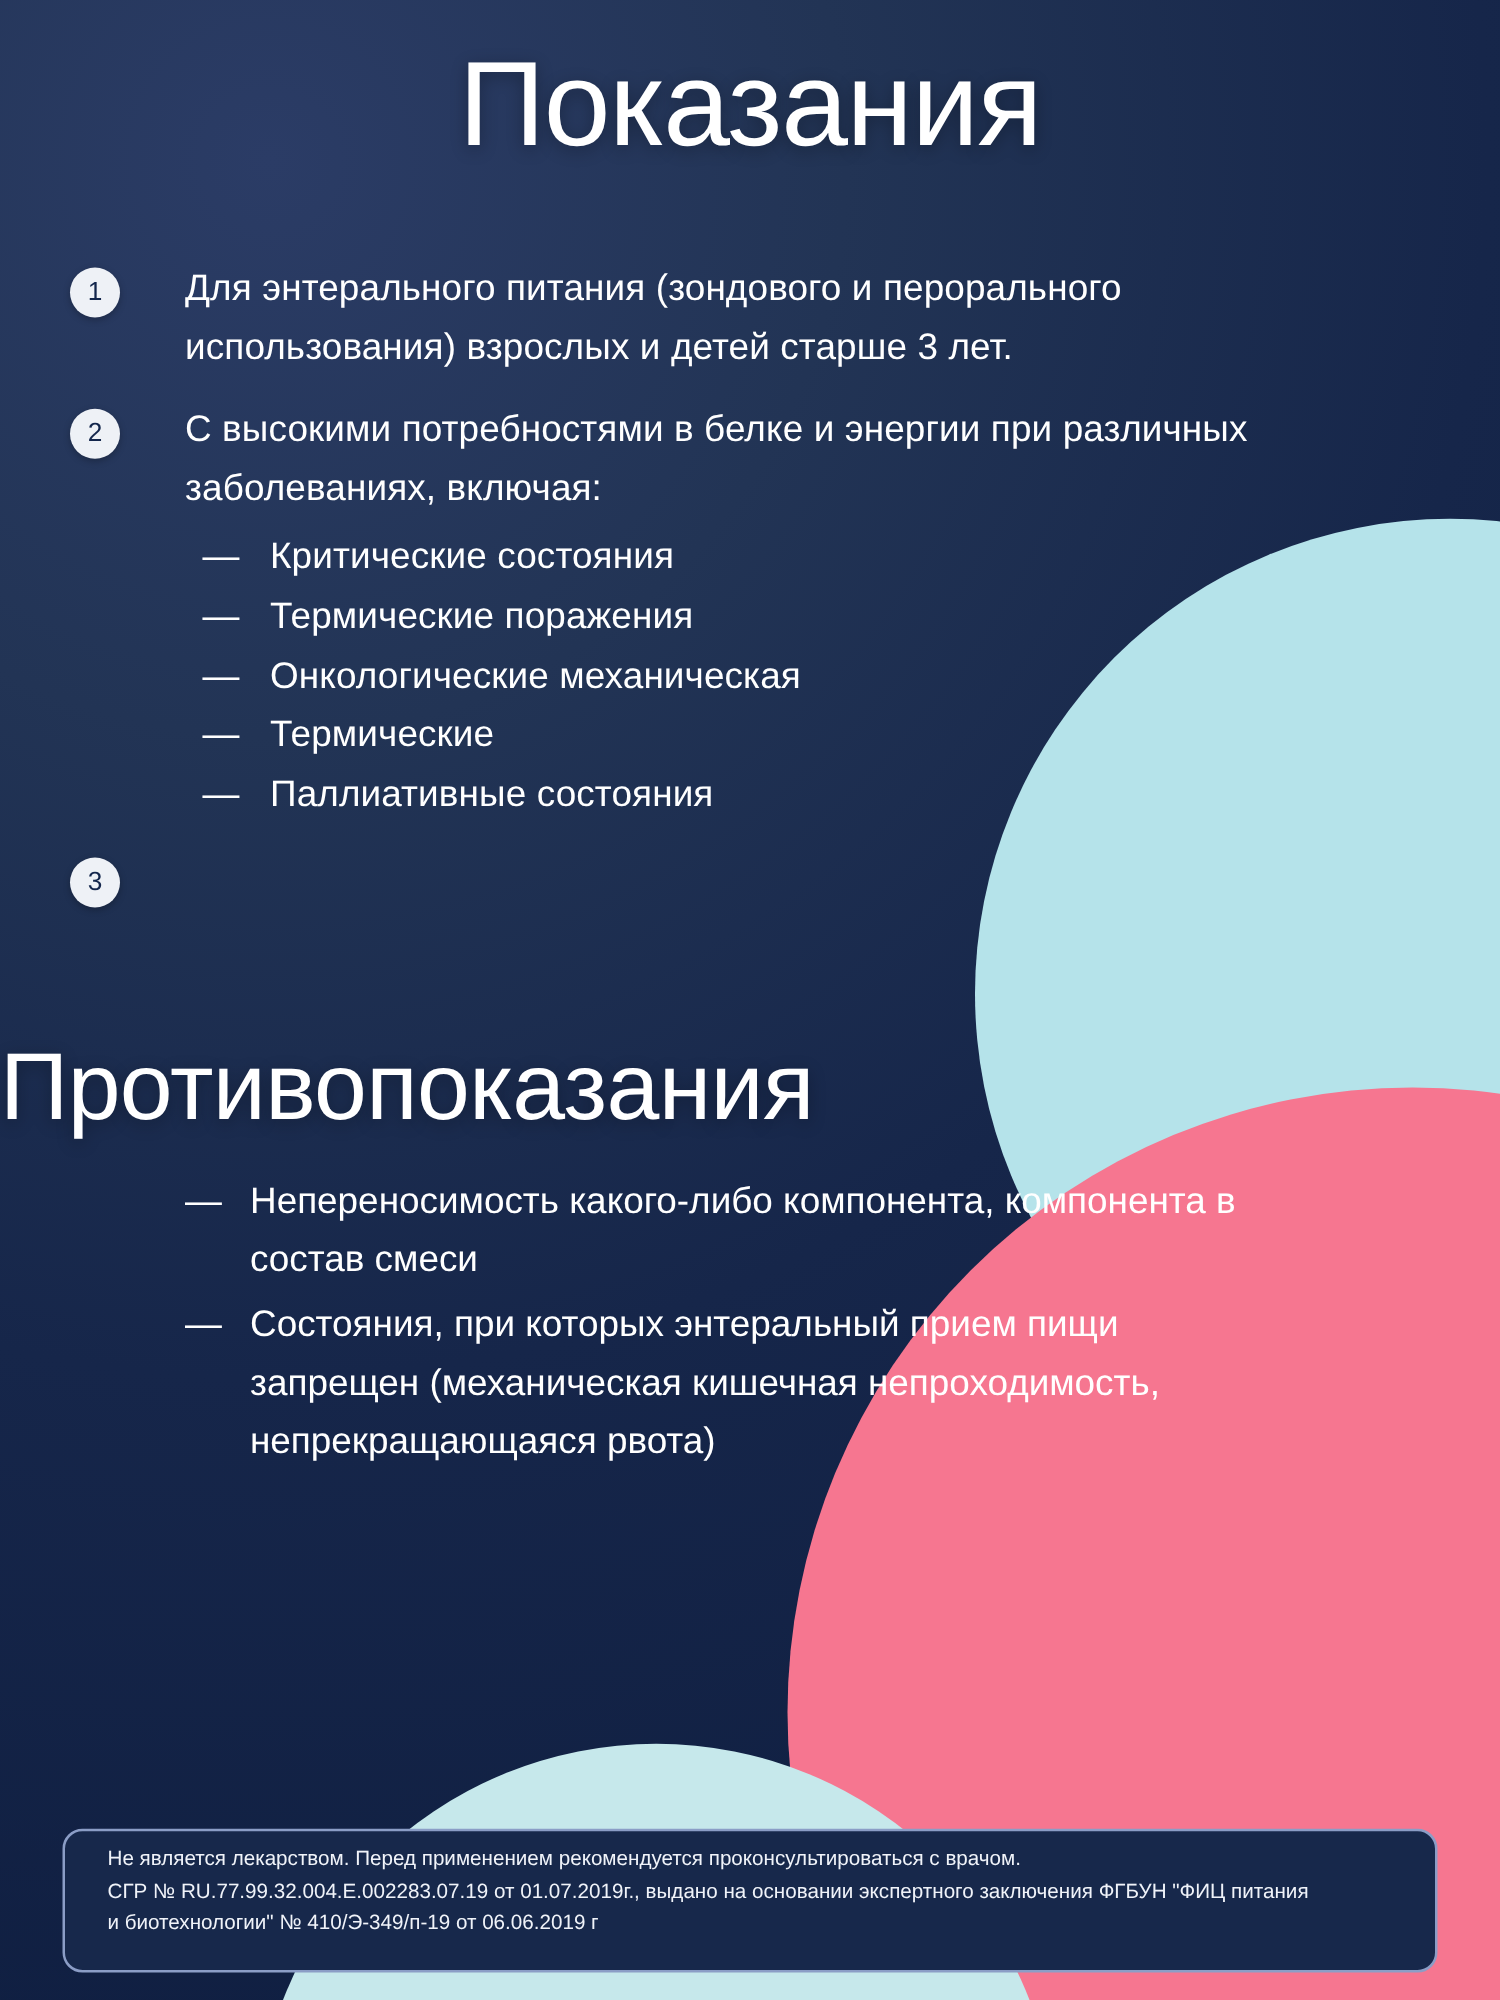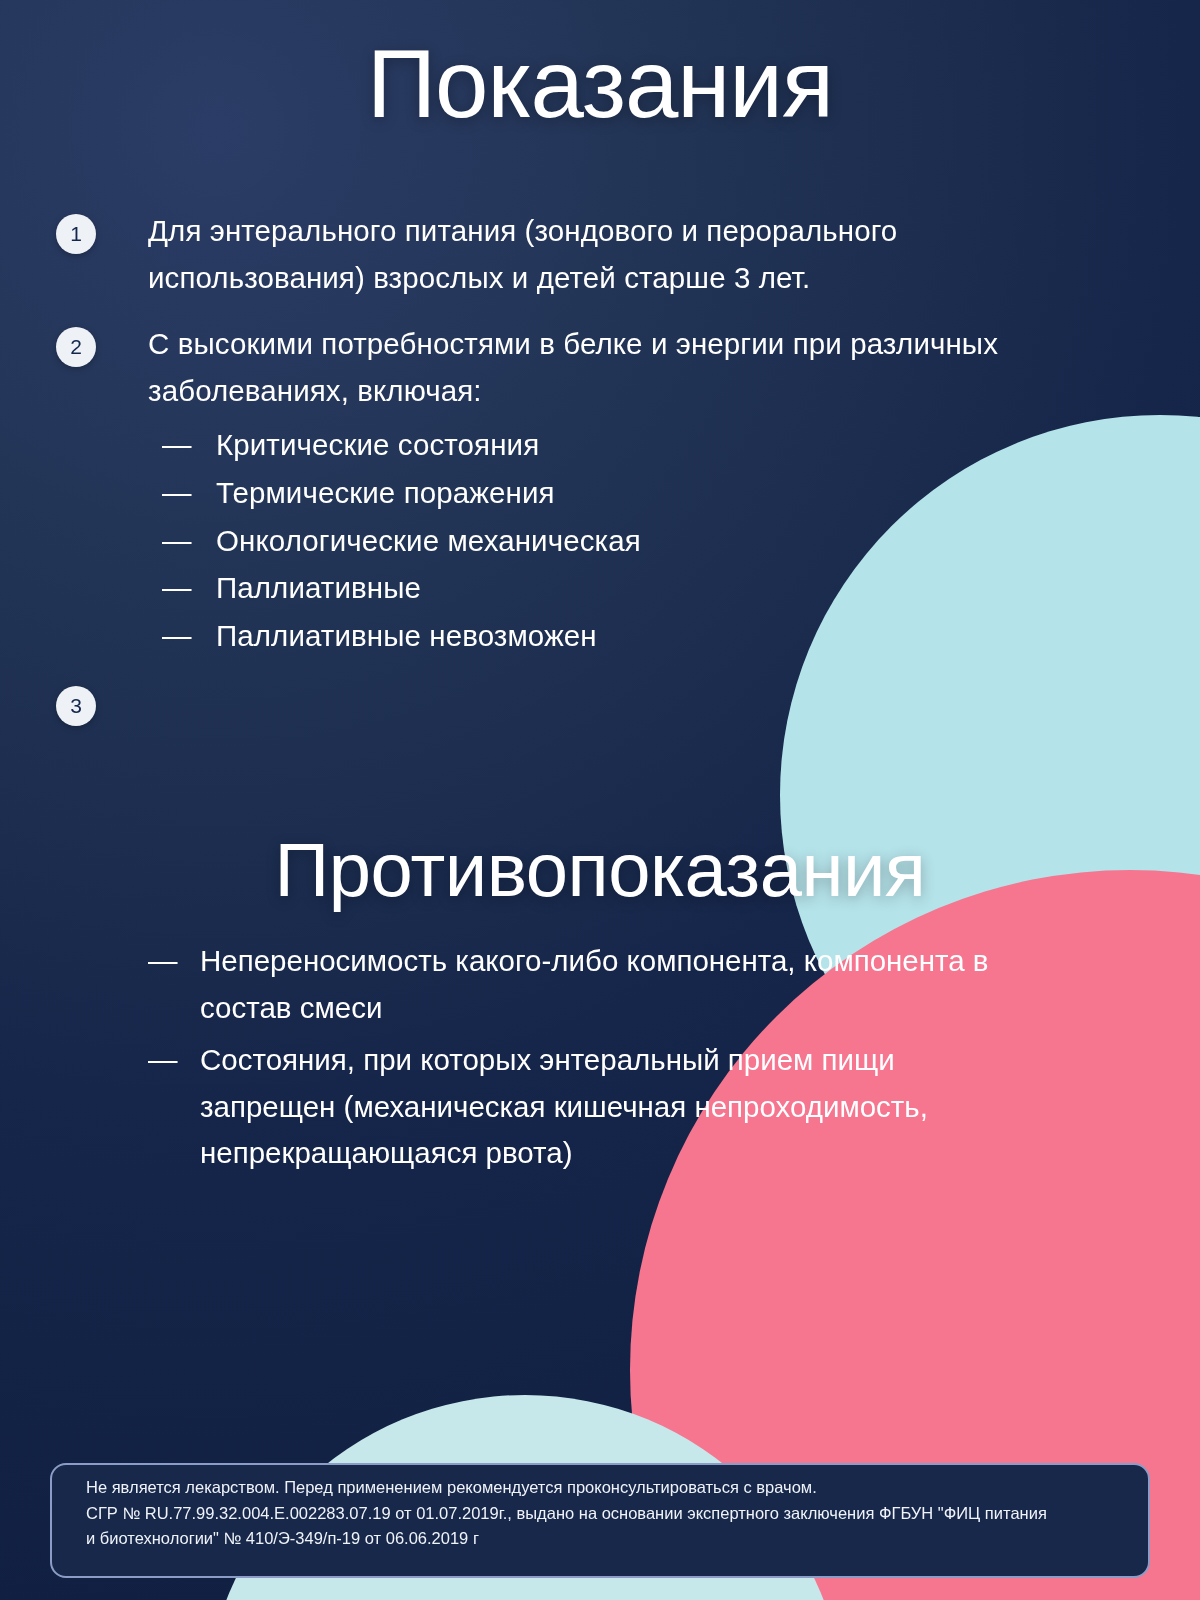--- a/index.html
+++ b/index.html
@@ -72,21 +72,20 @@
     letter-spacing: -1px;
     line-height: 1;
     text-shadow: 0 3px 14px rgba(0,0,0,0.30);
   }
   h1.title-1 { top: 36px; }
 
   h2.subtitle {
     position: absolute;
     left: 0;
     right: 0;
-    text-align: center;
     margin: 0;
     color: #ffffff;
     font-size: 76px;
     font-weight: 400;
     letter-spacing: -0.5px;
     line-height: 1;
     text-shadow: 0 3px 14px rgba(0,0,0,0.30);
   }
   h2.subtitle-contra { top: 832px; }
 
@@ -218,25 +217,25 @@
             <li class="dash-item">
               <span class="dash-mark">—</span>
               <span class="dash-body">Термические поражения</span>
             </li>
             <li class="dash-item">
               <span class="dash-mark">—</span>
               <span class="dash-body">Онкологические механическая</span>
             </li>
             <li class="dash-item">
               <span class="dash-mark">—</span>
-              <span class="dash-body">Паллиативные</span>
-            </li>
-            <li class="dash-item">
-              <span class="dash-mark">—</span>
-              <span class="dash-body">Паллиативные невозможен</span>
+              <span class="dash-body">Термические</span>
+            </li>
+            <li class="dash-item">
+              <span class="dash-mark">—</span>
+              <span class="dash-body">Паллиативные состояния</span>
             </li>
           </ul>
         </div>
       </div>
 
       <div class="num-item">
         <div class="num-badge">3</div>
       </div>
 
     </div>

